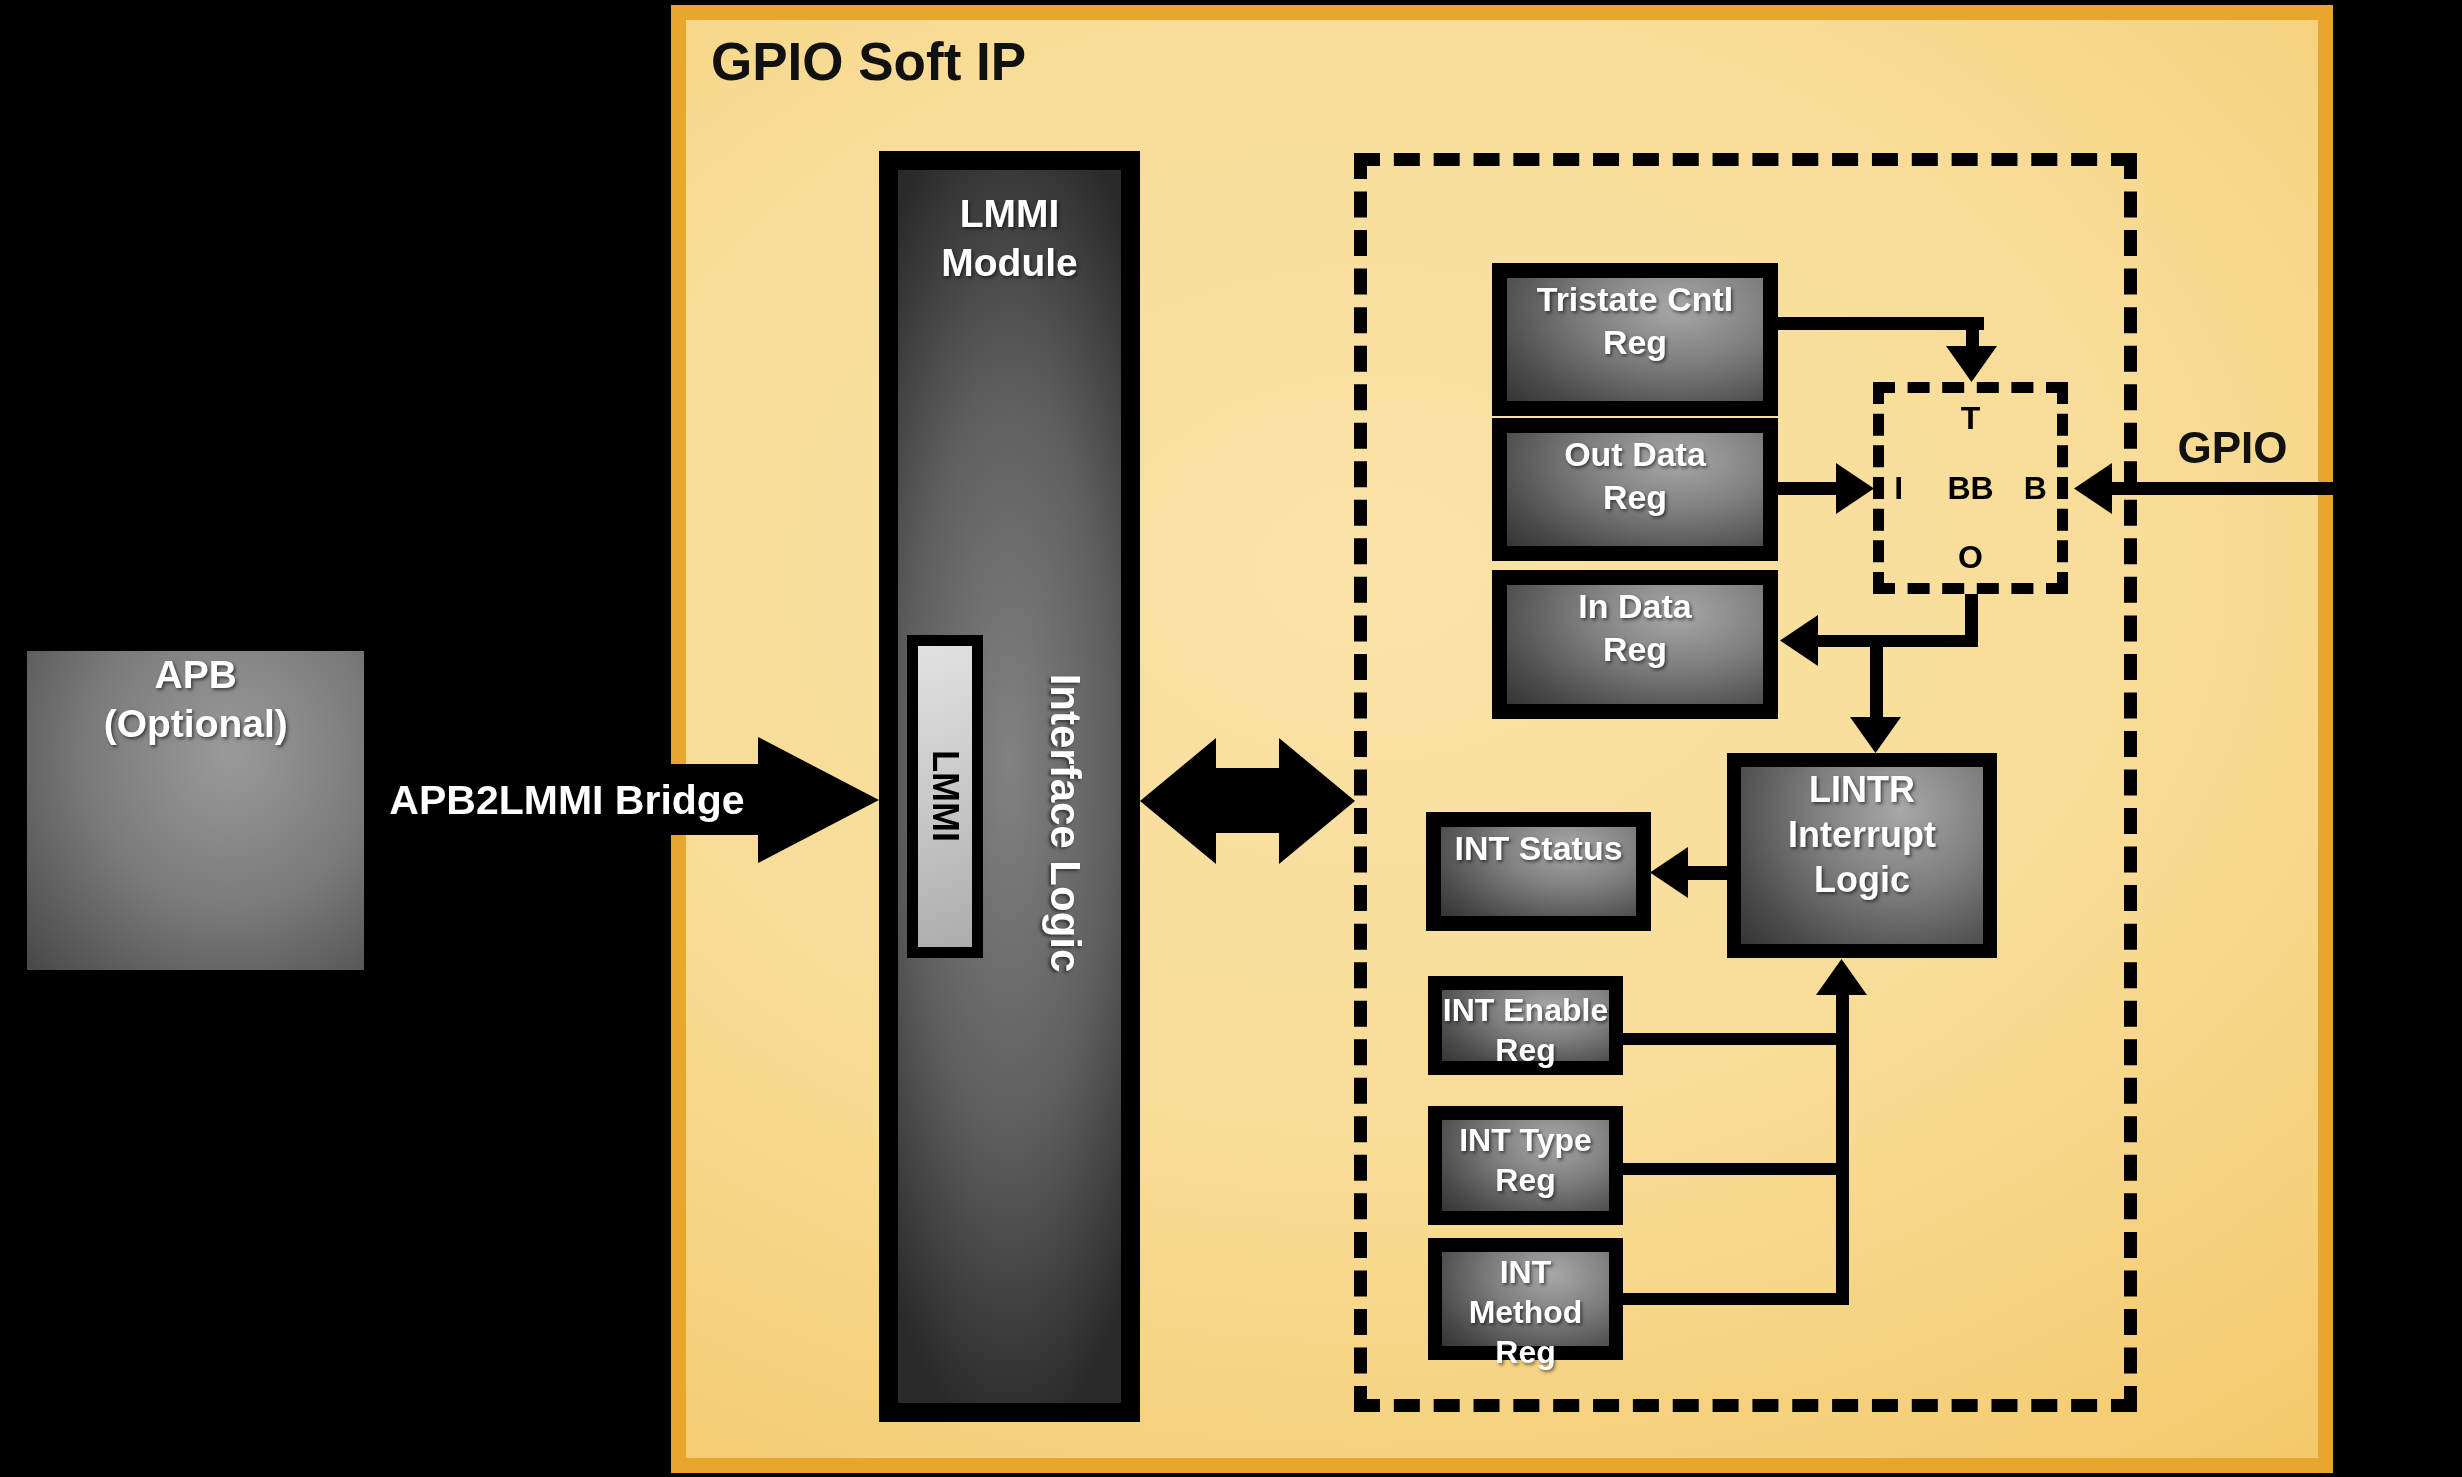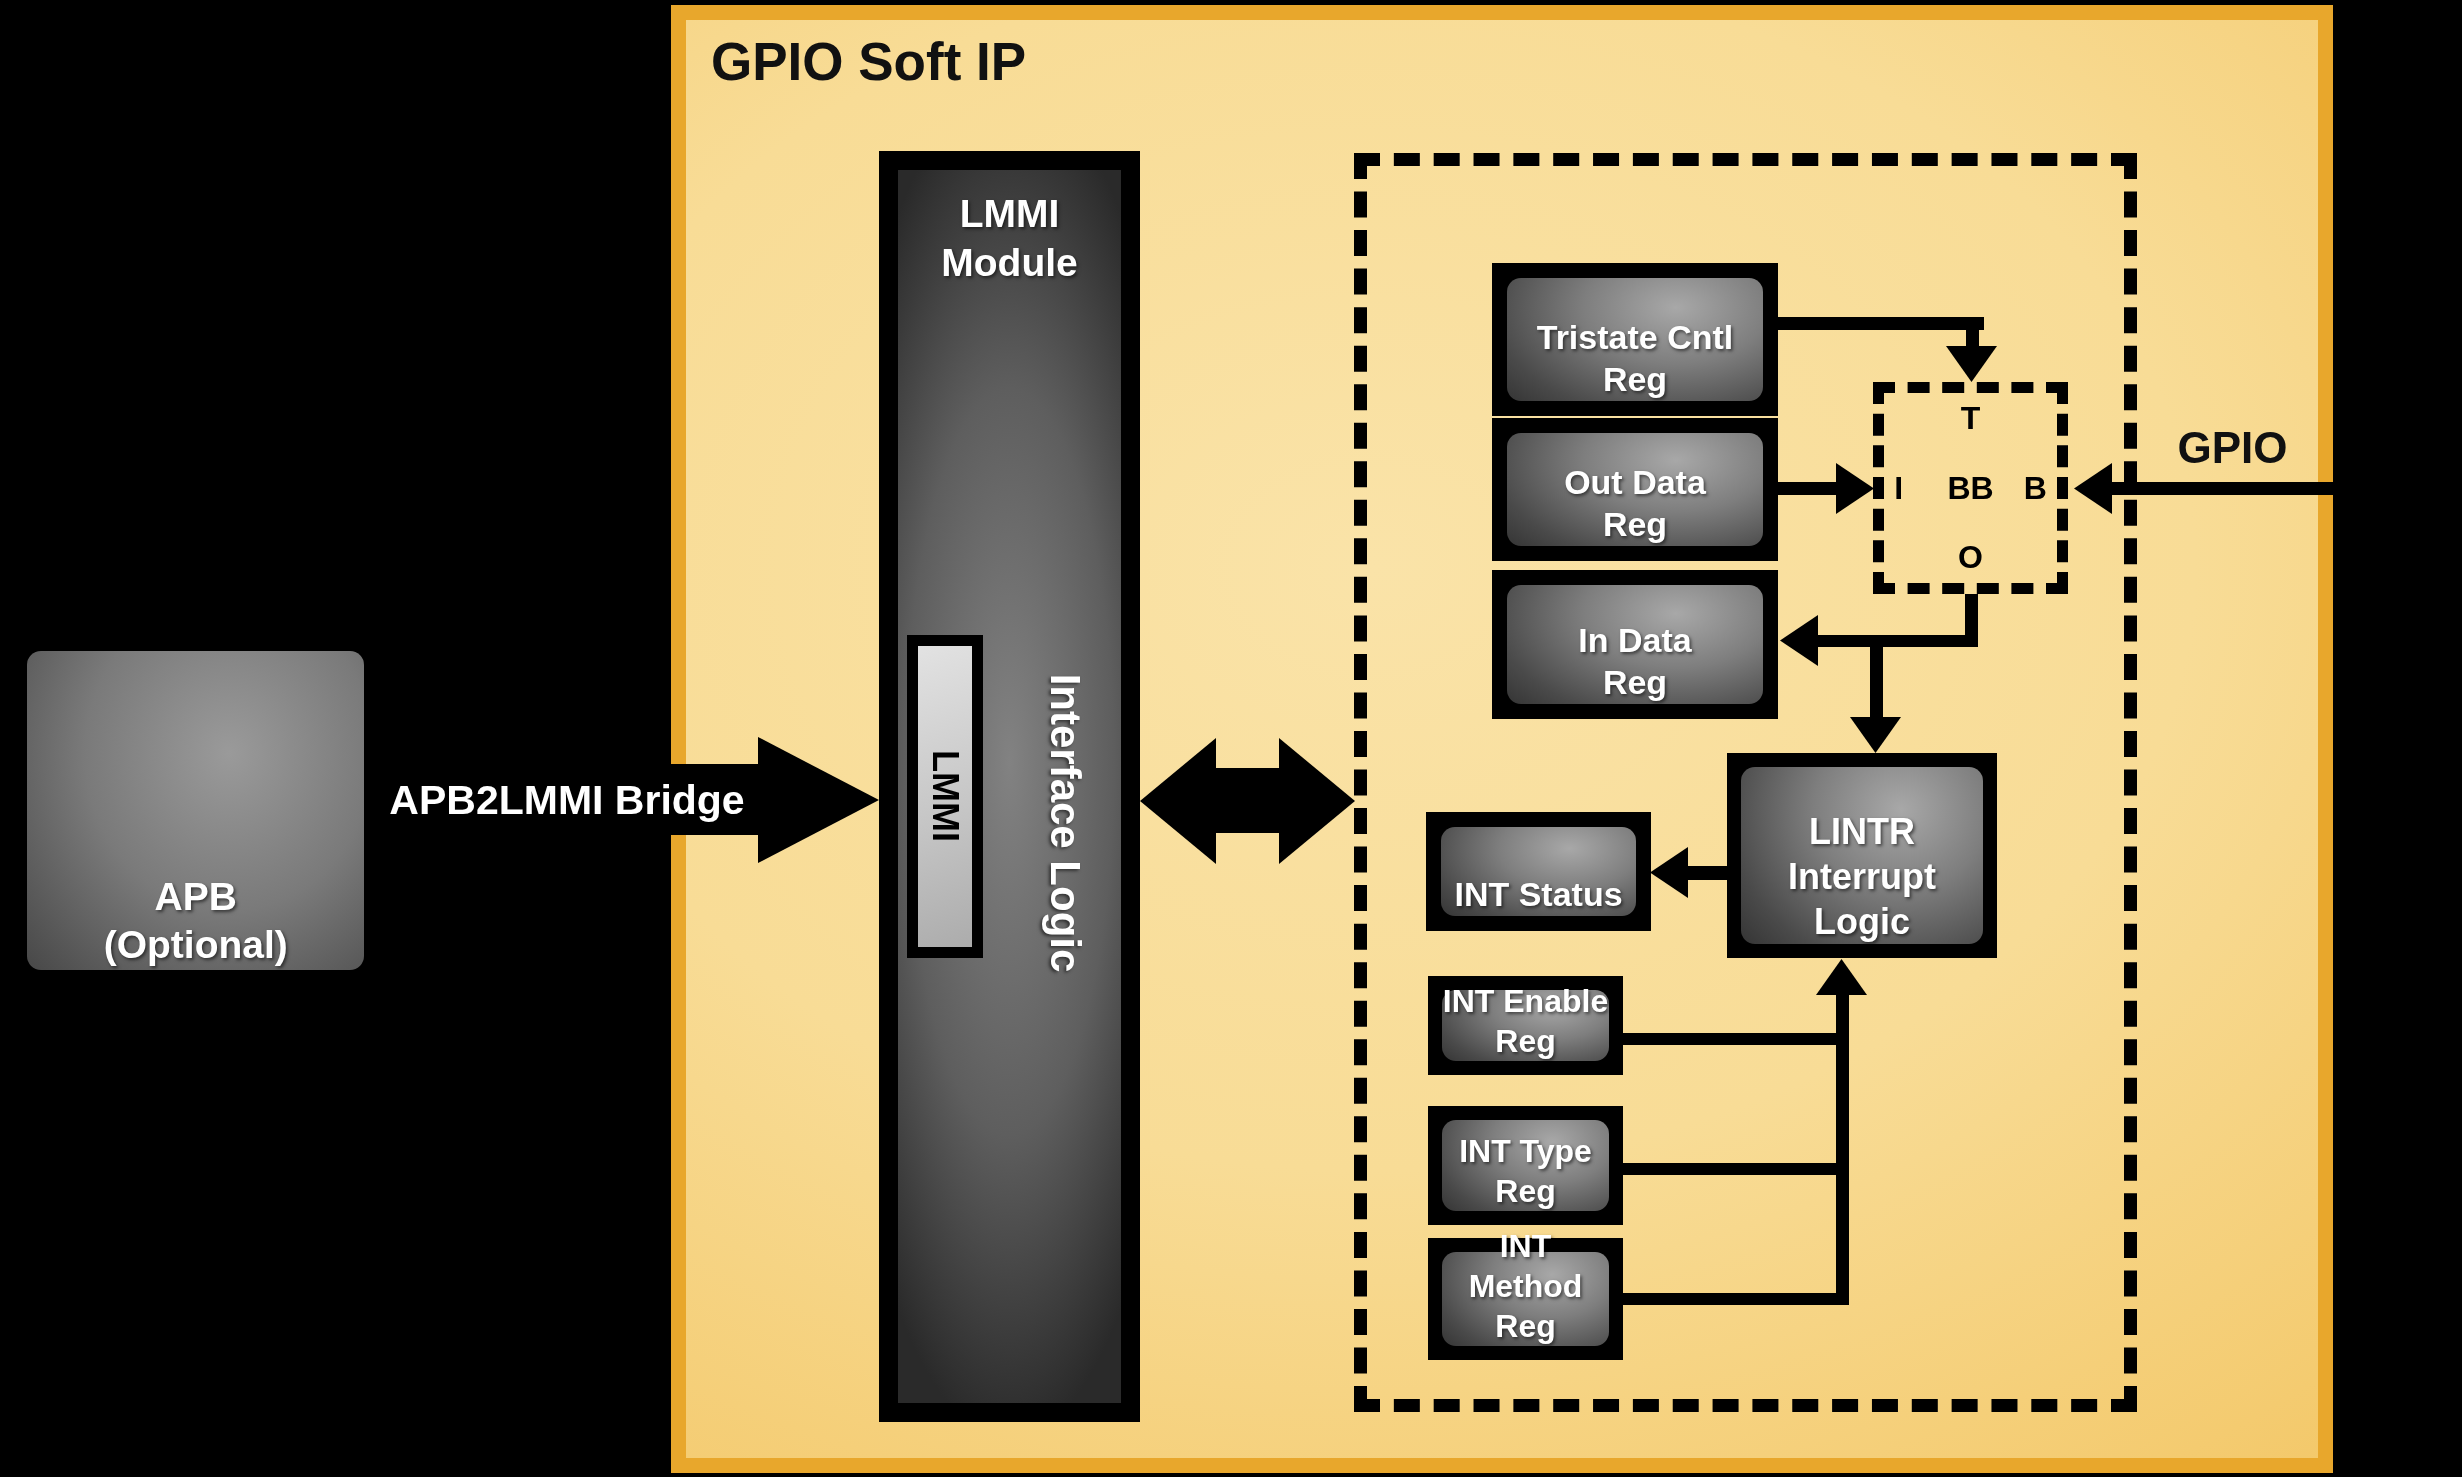--- a/index.html
+++ b/index.html
@@ -8,22 +8,22 @@
   .abs{position:absolute;}
 
   
   .softip{left:671px;top:5.1px;width:1662px;height:1468px;box-sizing:border-box;
           border:15.3px solid #E8A72C;
           background:radial-gradient(ellipse 120% 100% at 42% 38%, #FAE3A8 0%, #F8DC96 42%, #F3C767 82%, #EFB84C 100%);}
   .softip-title{left:711px;top:31px;font-size:53px;color:#111;}
 
   
   .blackframe{box-sizing:border-box;background:#000;display:flex;align-items:center;justify-content:center;}
-  .metal{width:100%;height:100%;display:flex;align-items:flex-end;justify-content:center;text-align:center;
-         background:radial-gradient(ellipse 95% 120% at 66% 24%, #A8A8A8 0%, #7E7E7E 38%, #4A4A4A 75%, #2E2E2E 100%);border-radius:14px;}
+  .metal{width:100%;height:100%;display:flex;align-items:flex-start;justify-content:center;text-align:center;
+         background:radial-gradient(ellipse 95% 120% at 66% 24%, #A8A8A8 0%, #7E7E7E 38%, #4A4A4A 75%, #2E2E2E 100%);}
   .wlabel{color:#fff;white-space:pre-line;line-height:1.25;text-shadow:1.7px 1.7px 3.4px rgba(0,0,0,.55);}
 
   
   .apb{left:15.3px;top:639px;width:361px;height:343px;padding:12px;}
   .apb .metal{background:radial-gradient(ellipse 95% 110% at 60% 32%, #9A9A9A 0%, #7A7A7A 45%, #3A3A3A 100%);}
   .apb-label{font-size:39px;}
 
   
   .lmmi-module{left:879px;top:151px;width:261px;height:1271px;padding:18.7px;}
   .lmmi-module .inner{position:relative;width:100%;height:100%;

